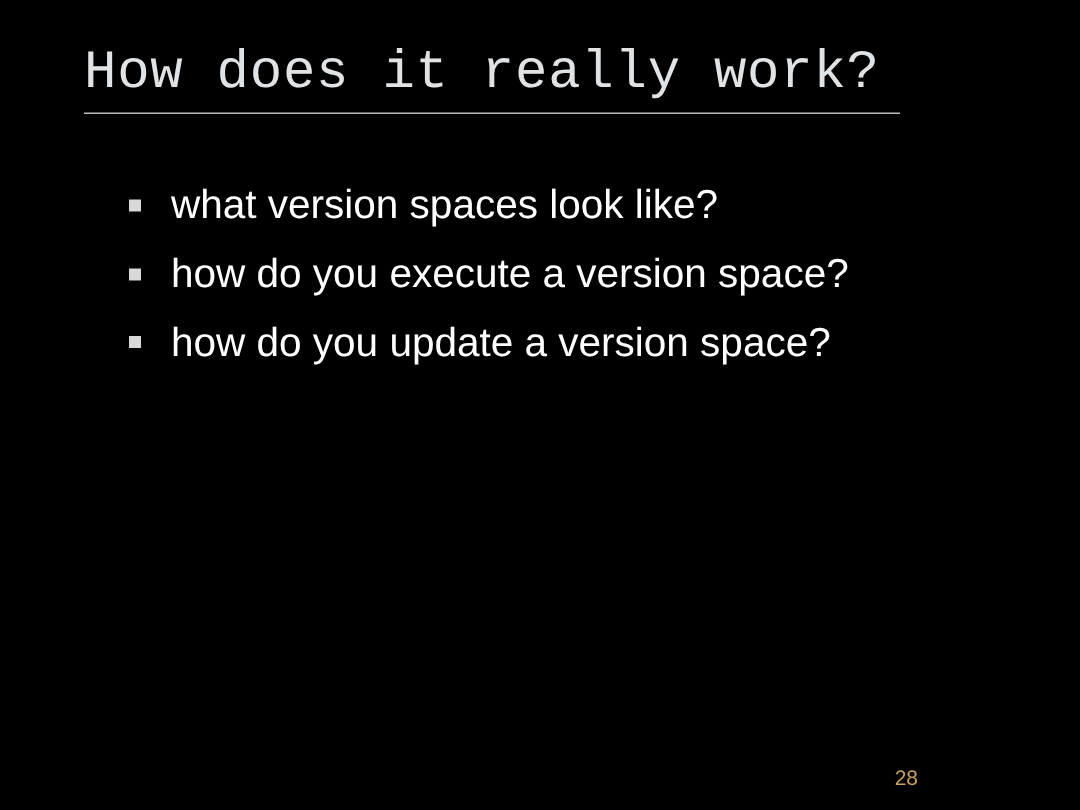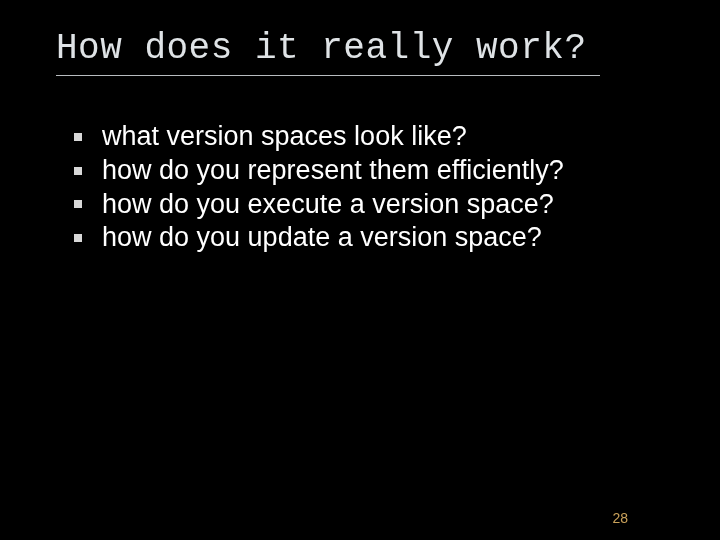--- a/index.html
+++ b/index.html
@@ -36,57 +36,56 @@
     margin: 0;
     padding: 0 0 0 18px;
     font-family: "Candara", "Corbel", "Segoe UI", "Optima", sans-serif;
     font-size: 27px;
     line-height: 1.25;
     color: #fff;
   }
   ul.bullets > li {
     position: relative;
     padding-left: 28px;
-    margin: 0;
+    margin: 12px;
   }
   ul.bullets > li::before {
     content: "";
     position: absolute;
     left: 0;
     top: 0.48em;
     width: 8px;
     height: 8px;
     background: #d8d8d8;
   }
   .gap {
     height: 34px;
   }
   .italic {
     font-style: italic;
   }
   .pagenum {
     position: absolute;
     bottom: 14px;
-    right: 28px;
+    right: 44px;
     font-family: "Candara", "Corbel", "Segoe UI", sans-serif;
     font-size: 14px;
     color: #c9a15a;
   }
 </style>
 </head>
 <body>
 
 <div class="slide">
 
   <h1 class="title">How does it really work?</h1>
   <hr class="rule">
 
   <ul class="bullets">
     <li>what version spaces look like?</li>
-    <li>how do you represent them efficiently?</li>
     <li>how do you execute a version space?</li>
     <li>how do you update a version space?</li>
   </ul>
 
   <div class="gap"></div>
 
 
   <div class="pagenum">28</div>
 
 </div>

